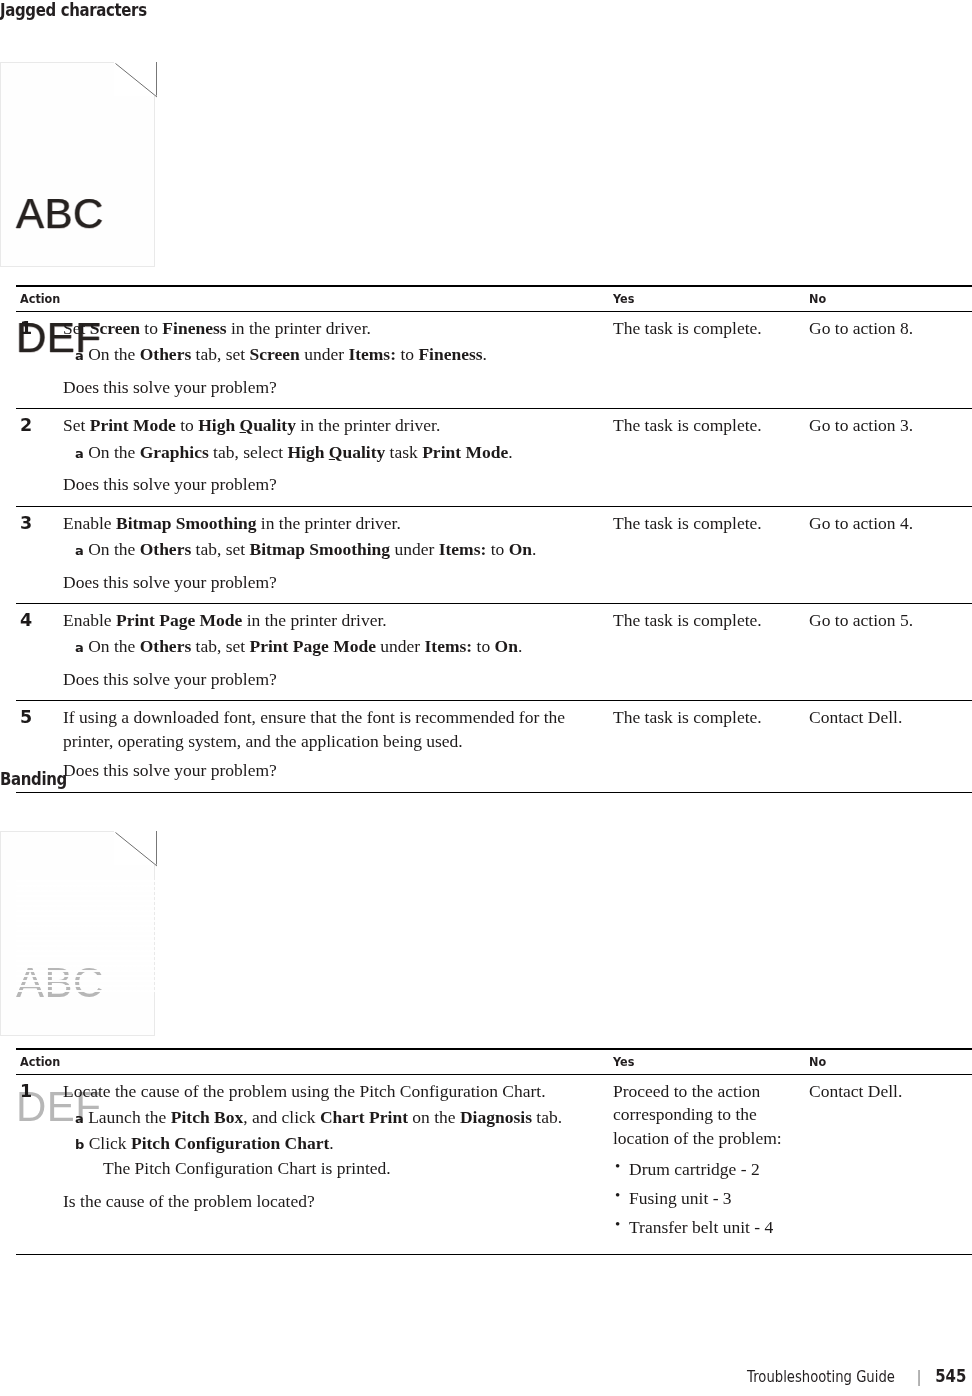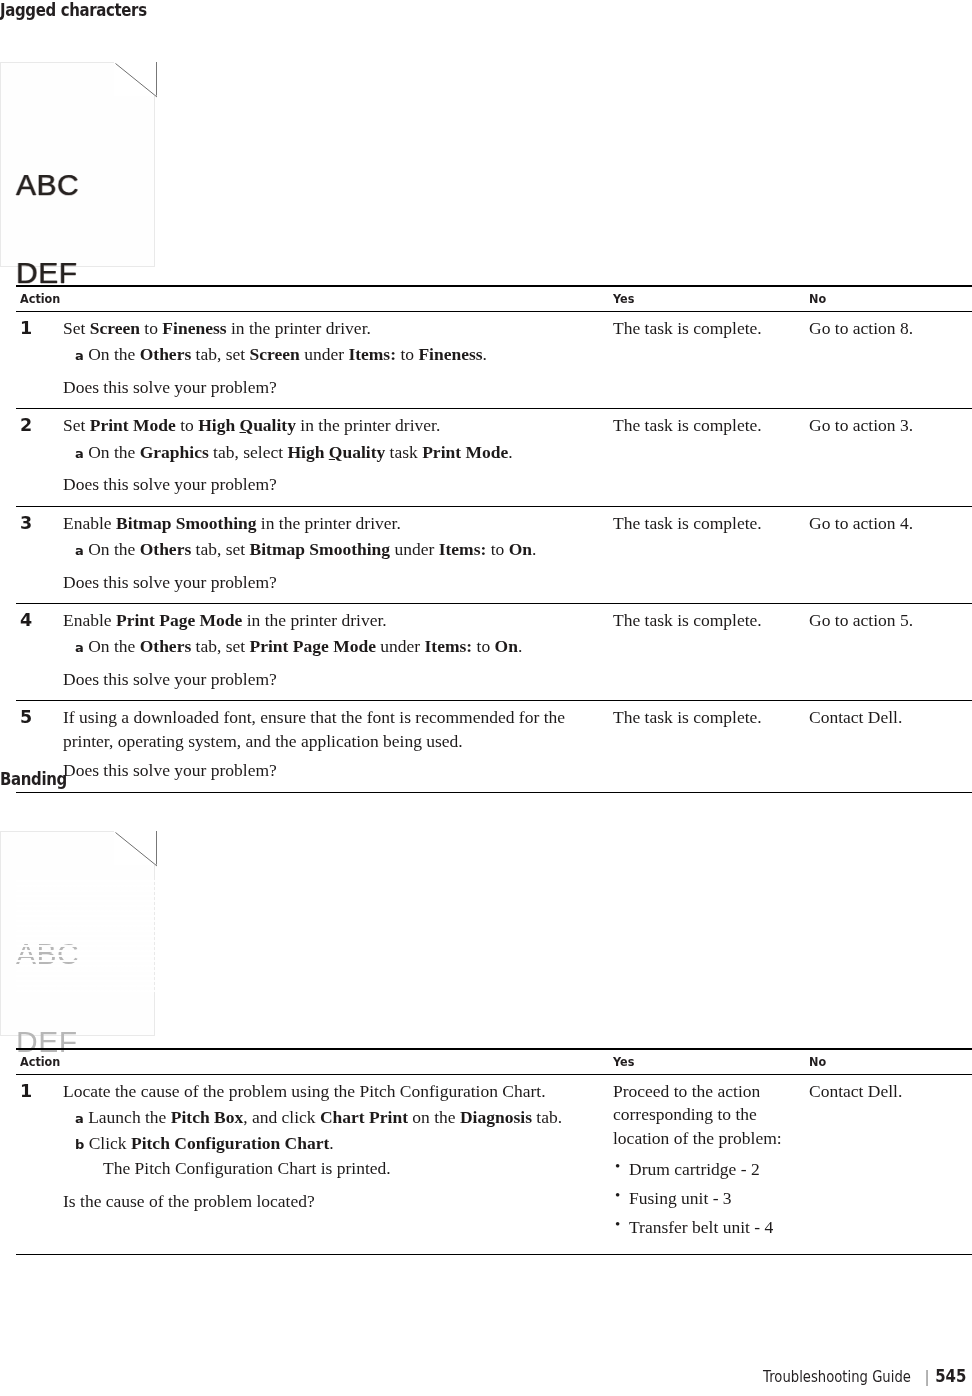--- a/index.html
+++ b/index.html
@@ -72,21 +72,21 @@
     pointer-events: none;
   }
   .page-fold-diag svg { display: block; }
 
   .page-letters {
     position: absolute;
     left: 15px;
     top: 48px;
     font-family: "Liberation Sans", sans-serif;
     font-weight: normal;
-    font-size: 30px;
+    font-size: 42px;
     line-height: 0.98;
     letter-spacing: 0.5px;
     white-space: pre;
   }
   .letters-jagged {
     color: #262220;
     text-shadow:
       0.7px 0 0 rgba(80,70,70,0.55),
       -0.7px 0 0 rgba(80,70,70,0.45),
       0 0.7px 0 rgba(120,110,110,0.35);
@@ -209,21 +209,21 @@
     font-size: 15px;
   }
 
   
   #footer {
     position: absolute;
     right: 4px;
     bottom: 10px;
     display: flex;
     align-items: baseline;
-    gap: 3px;
+    gap: 11px;
     font-family: "DejaVu Sans", sans-serif;
     color: #231f20;
     white-space: nowrap;
   }
   #footer .f-title {
     font-size: 15px;
     transform: scaleX(0.88);
     transform-origin: right baseline;
   }
   #footer .f-sep { font-size: 15px; color: #8b8b8b; }

